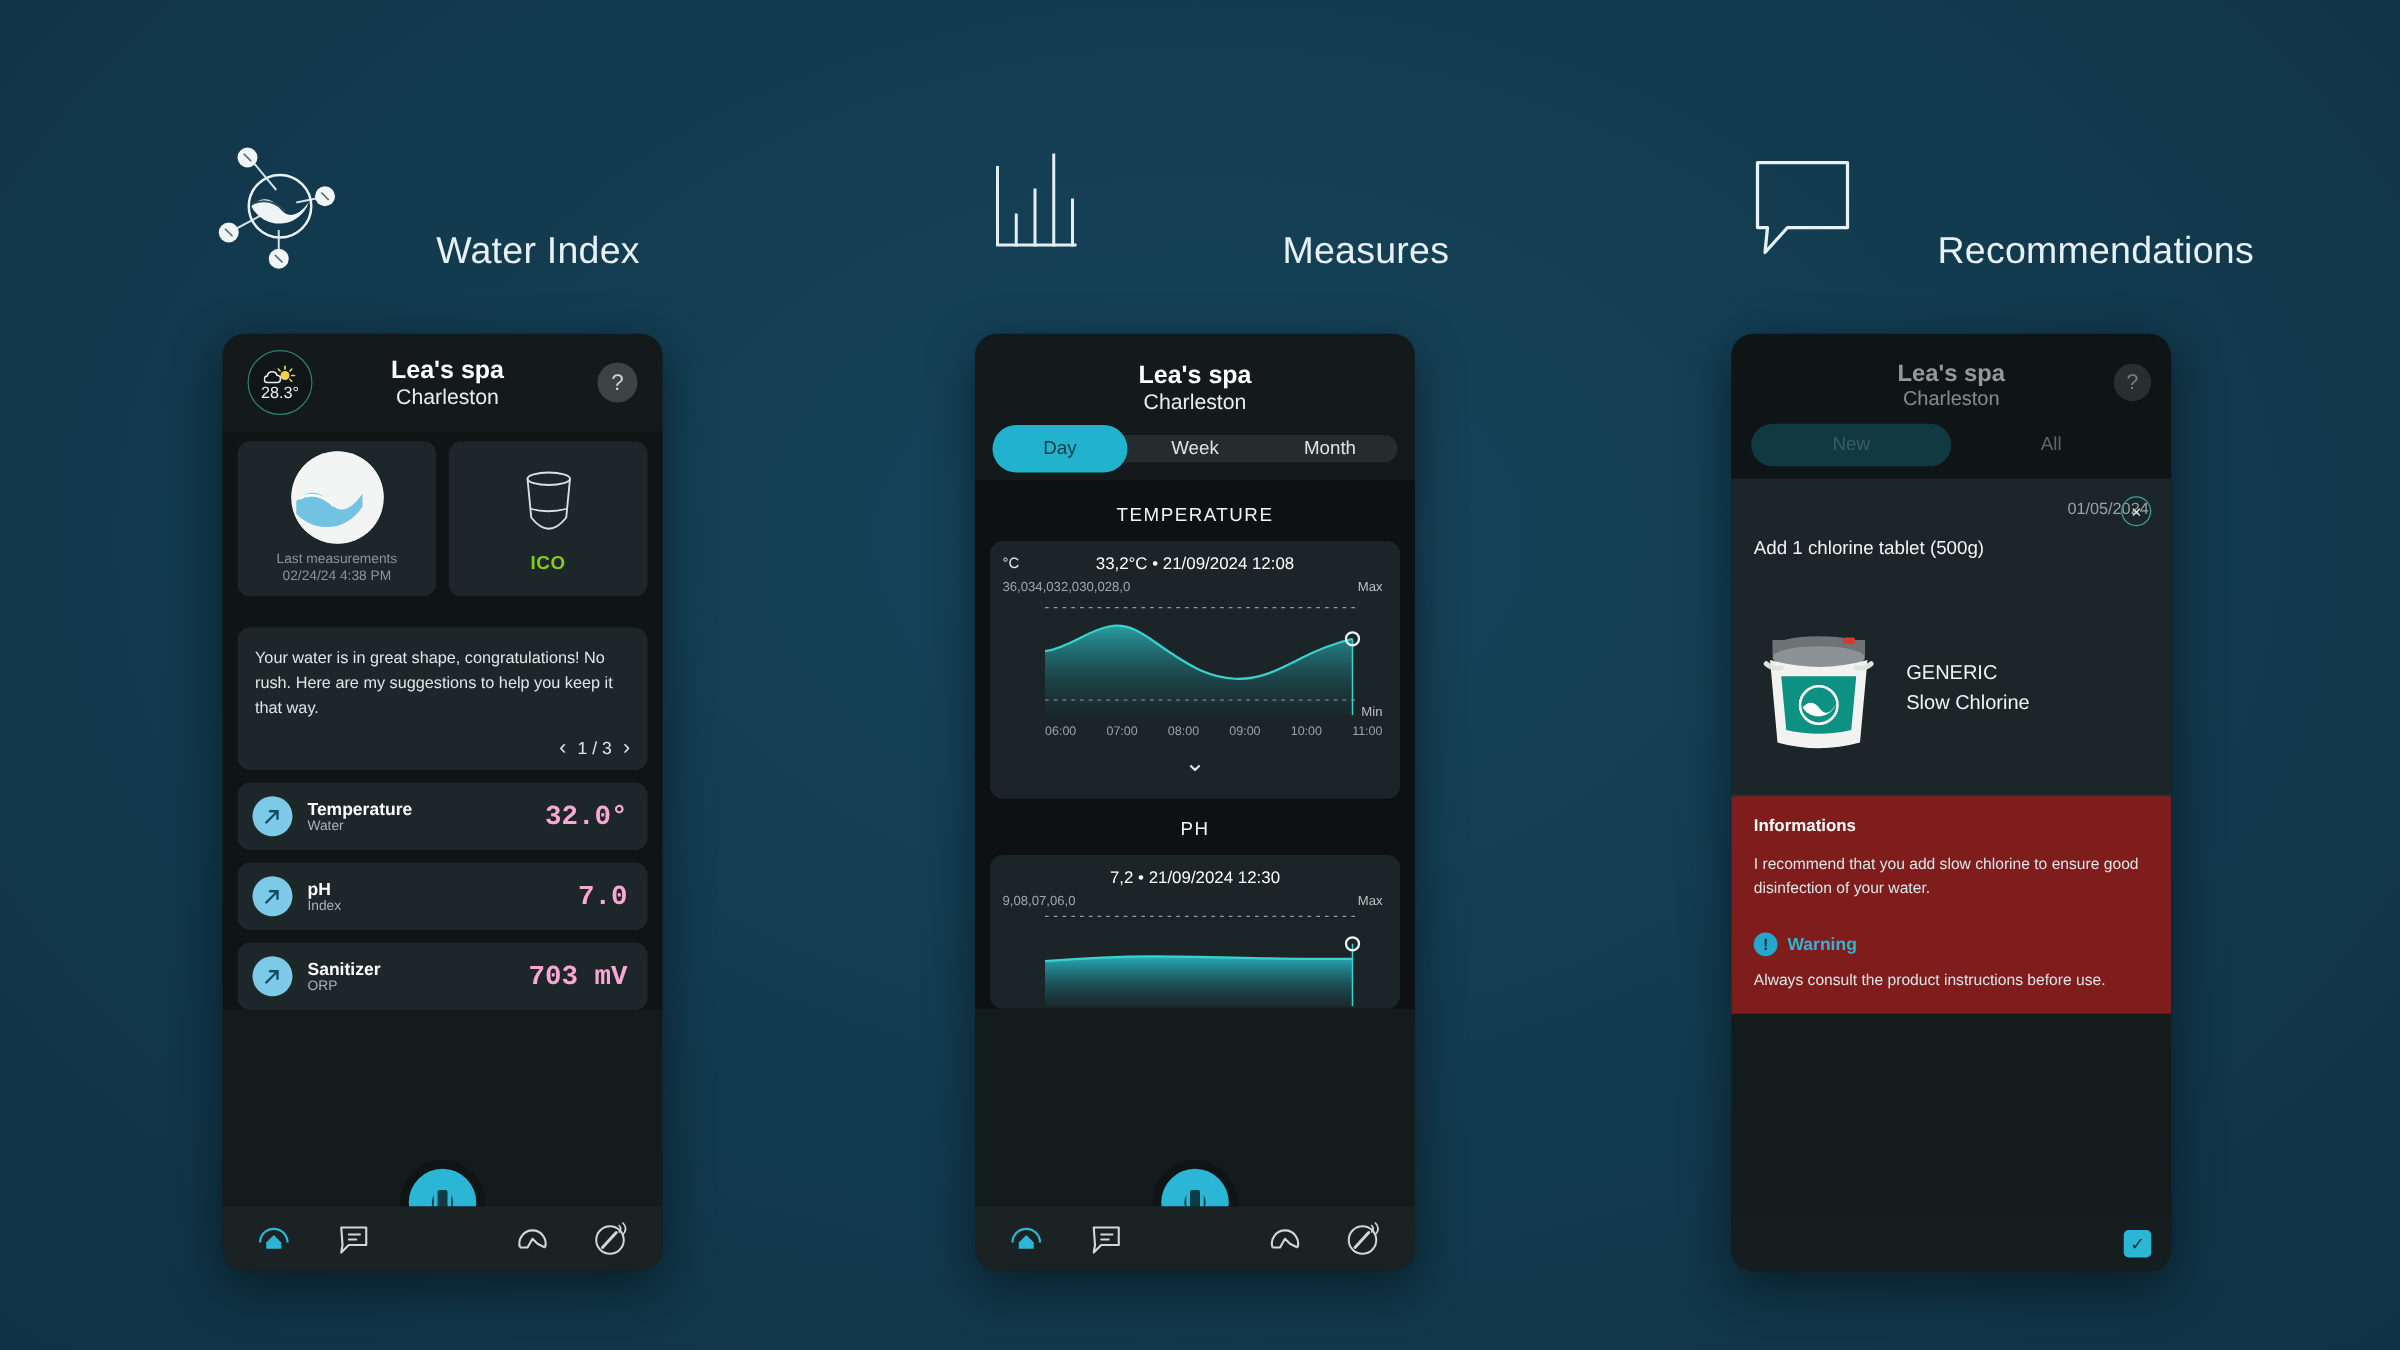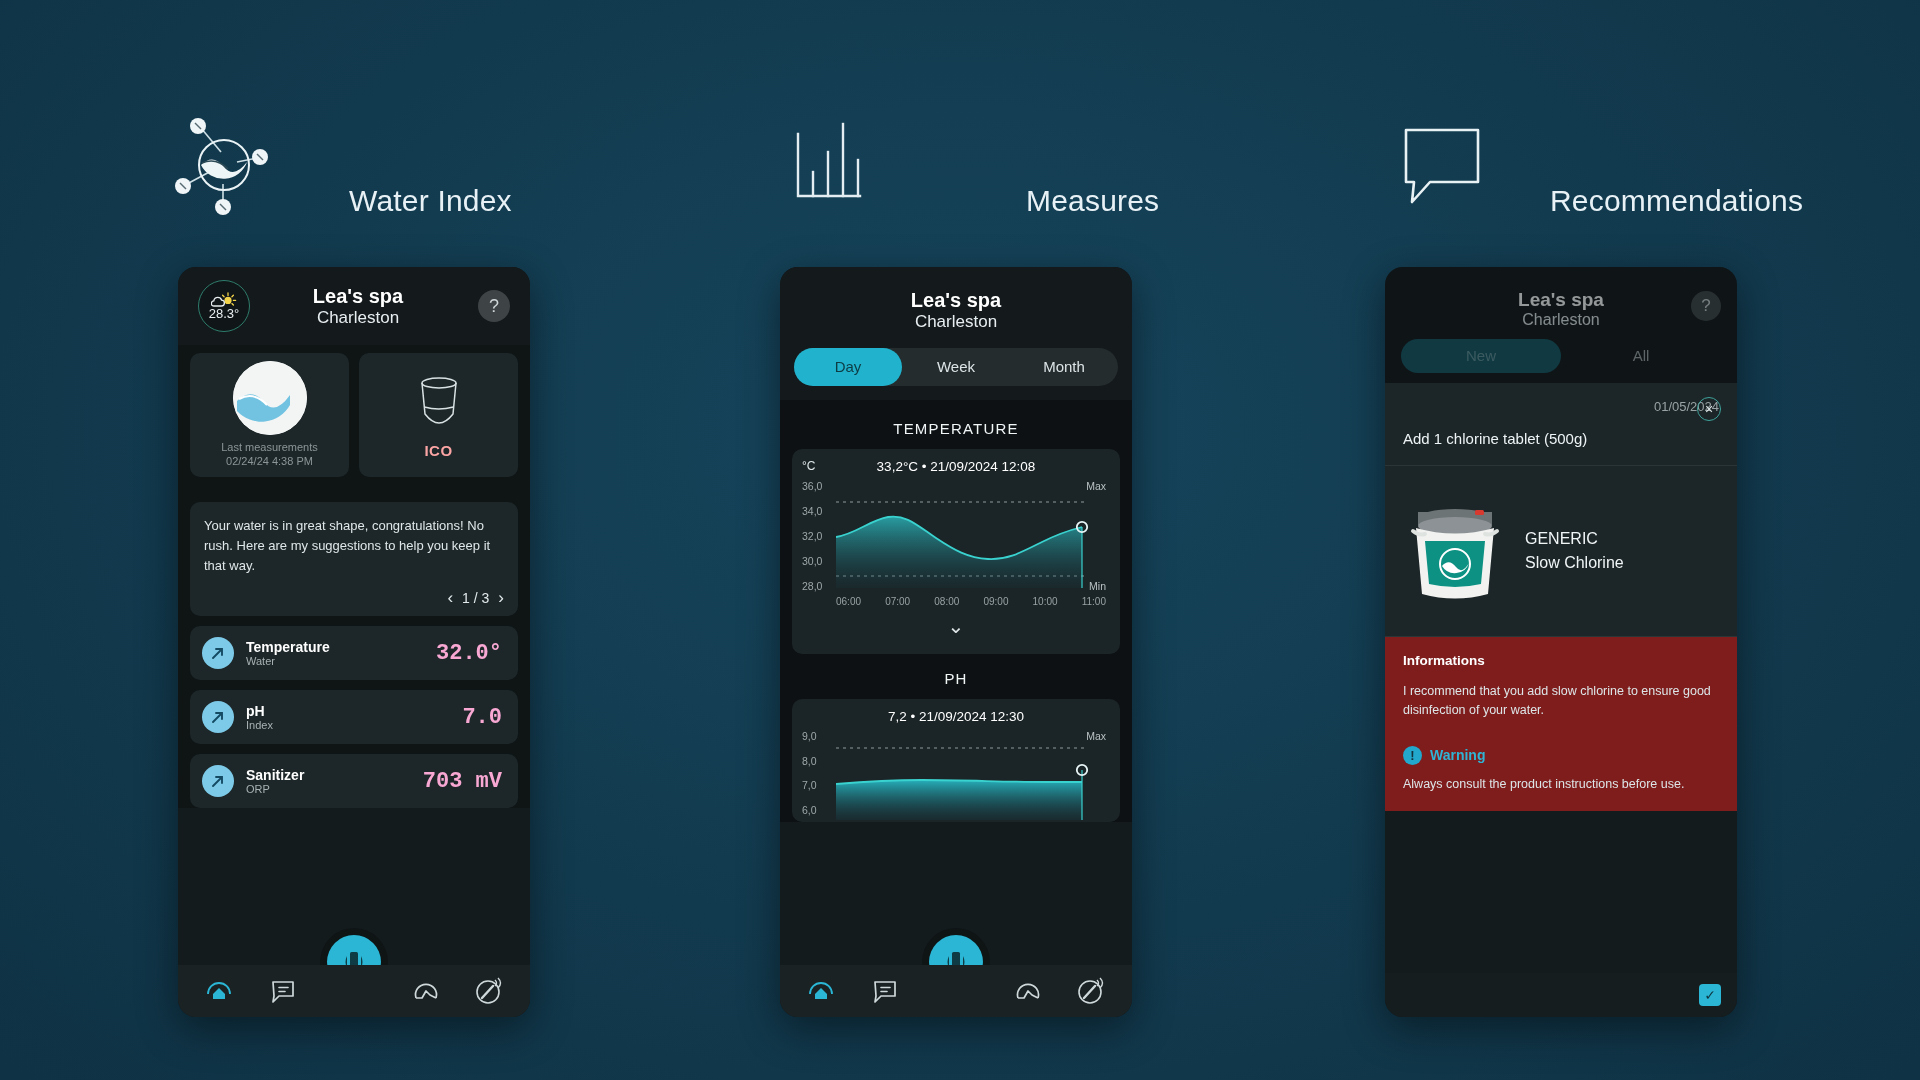--- a/index.html
+++ b/index.html
@@ -65,21 +65,21 @@
   }
 
   .p1-body { padding: 8px 12px 0 12px; background: #0f1415; }
   .tile-row { display: flex; gap: 10px; }
   .tile {
     flex: 1; background: #1d2729; border-radius: 10px;
     height: 124px; display: flex; flex-direction: column;
     align-items: center; justify-content: center; gap: 6px;
   }
   .tile-caption { color: #8c9597; font-size: 11px; text-align: center; line-height: 1.25; }
-  .tile-label { color: #fca5a5; font-size: 15px; font-weight: bold; letter-spacing: .5px; }
+  .tile-label { color: #84cc16; font-size: 15px; font-weight: bold; letter-spacing: .5px; }
   .water-circle {
     width: 74px; height: 74px; border-radius: 50%; background: #f2f4f3;
     overflow: hidden; position: relative;
   }
 
   .advice {
     margin-top: 25px; background: #1d2729; border-radius: 10px;
     padding: 14px 14px 8px 14px; min-height: 88px; position: relative;
   }
   .advice p { color: #dfe6e8; font-size: 13px; line-height: 1.55; }
@@ -115,21 +115,21 @@
     box-shadow: 0 0 0 7px rgba(15,20,21,.95);
   }
   .nav-item { width: 34px; height: 34px; display: flex; align-items: center; justify-content: center; }
   .nav-spacer { width: 54px; }
 
   
   .p2-header { background: #14191b; padding: 22px 0 14px 0; text-align: center; }
   .p2-title { color: #fff; font-size: 20px; font-weight: bold; }
   .p2-sub { color: #e7eef1; font-size: 17px; }
   .seg {
-    margin: 16px 14px 0 14px; height: 38px; background: #242c2e;
+    margin: 16px 14px 0 14px; height: 22px; background: #242c2e;
     border-radius: 19px; display: flex; align-items: center; position: relative;
   }
   .seg-item {
     flex: 1; text-align: center; color: #dde4e6; font-size: 15px;
     line-height: 38px; border-radius: 19px; z-index: 1;
   }
   .seg-item.active { background: #21b3cd; color: #0d3c45; font-weight: 400; }
   .p2-body { background: #0d1113; padding-top: 4px; }
   .chart-title {
     text-align: center; color: #f0f5f6; font-size: 15px; letter-spacing: 1.2px;
@@ -137,21 +137,21 @@
   }
   .chart-card {
     margin: 0 12px; background: #1b2426; border-radius: 10px; padding: 10px 10px 6px 10px;
   }
   .chart-top { display: flex; align-items: flex-start; }
   .chart-unit { color: #dde5e7; font-size: 12px; width: 24px; flex: 0 0 auto; }
   .chart-head { flex: 1; text-align: center; color: #fff; font-size: 13.5px; margin-left: -24px; }
   .chart-wrap { position: relative; height: 128px; margin-top: 6px; }
   .ylabels {
     position: absolute; left: 0; top: 0; width: 30px; height: 112px;
-    display: flex; flex-direction: column; justify-content: space-between;
+    display: flex; flex-direction: row; justify-content: space-between;
   }
   .ylabels div { color: #9ea7a9; font-size: 10.5px; text-align: left; }
   .xlabels {
     display: flex; justify-content: space-between; margin: 2px 0 0 34px; padding-right: 4px;
   }
   .xlabels div { color: #98a2a4; font-size: 10px; }
   .maxmin { position: absolute; right: 4px; color: #b9c1c3; font-size: 10.5px; }
   .chevron-down { text-align: center; color: #dfe6e8; font-size: 20px; padding: 6px 0 10px 0; }
 
   

